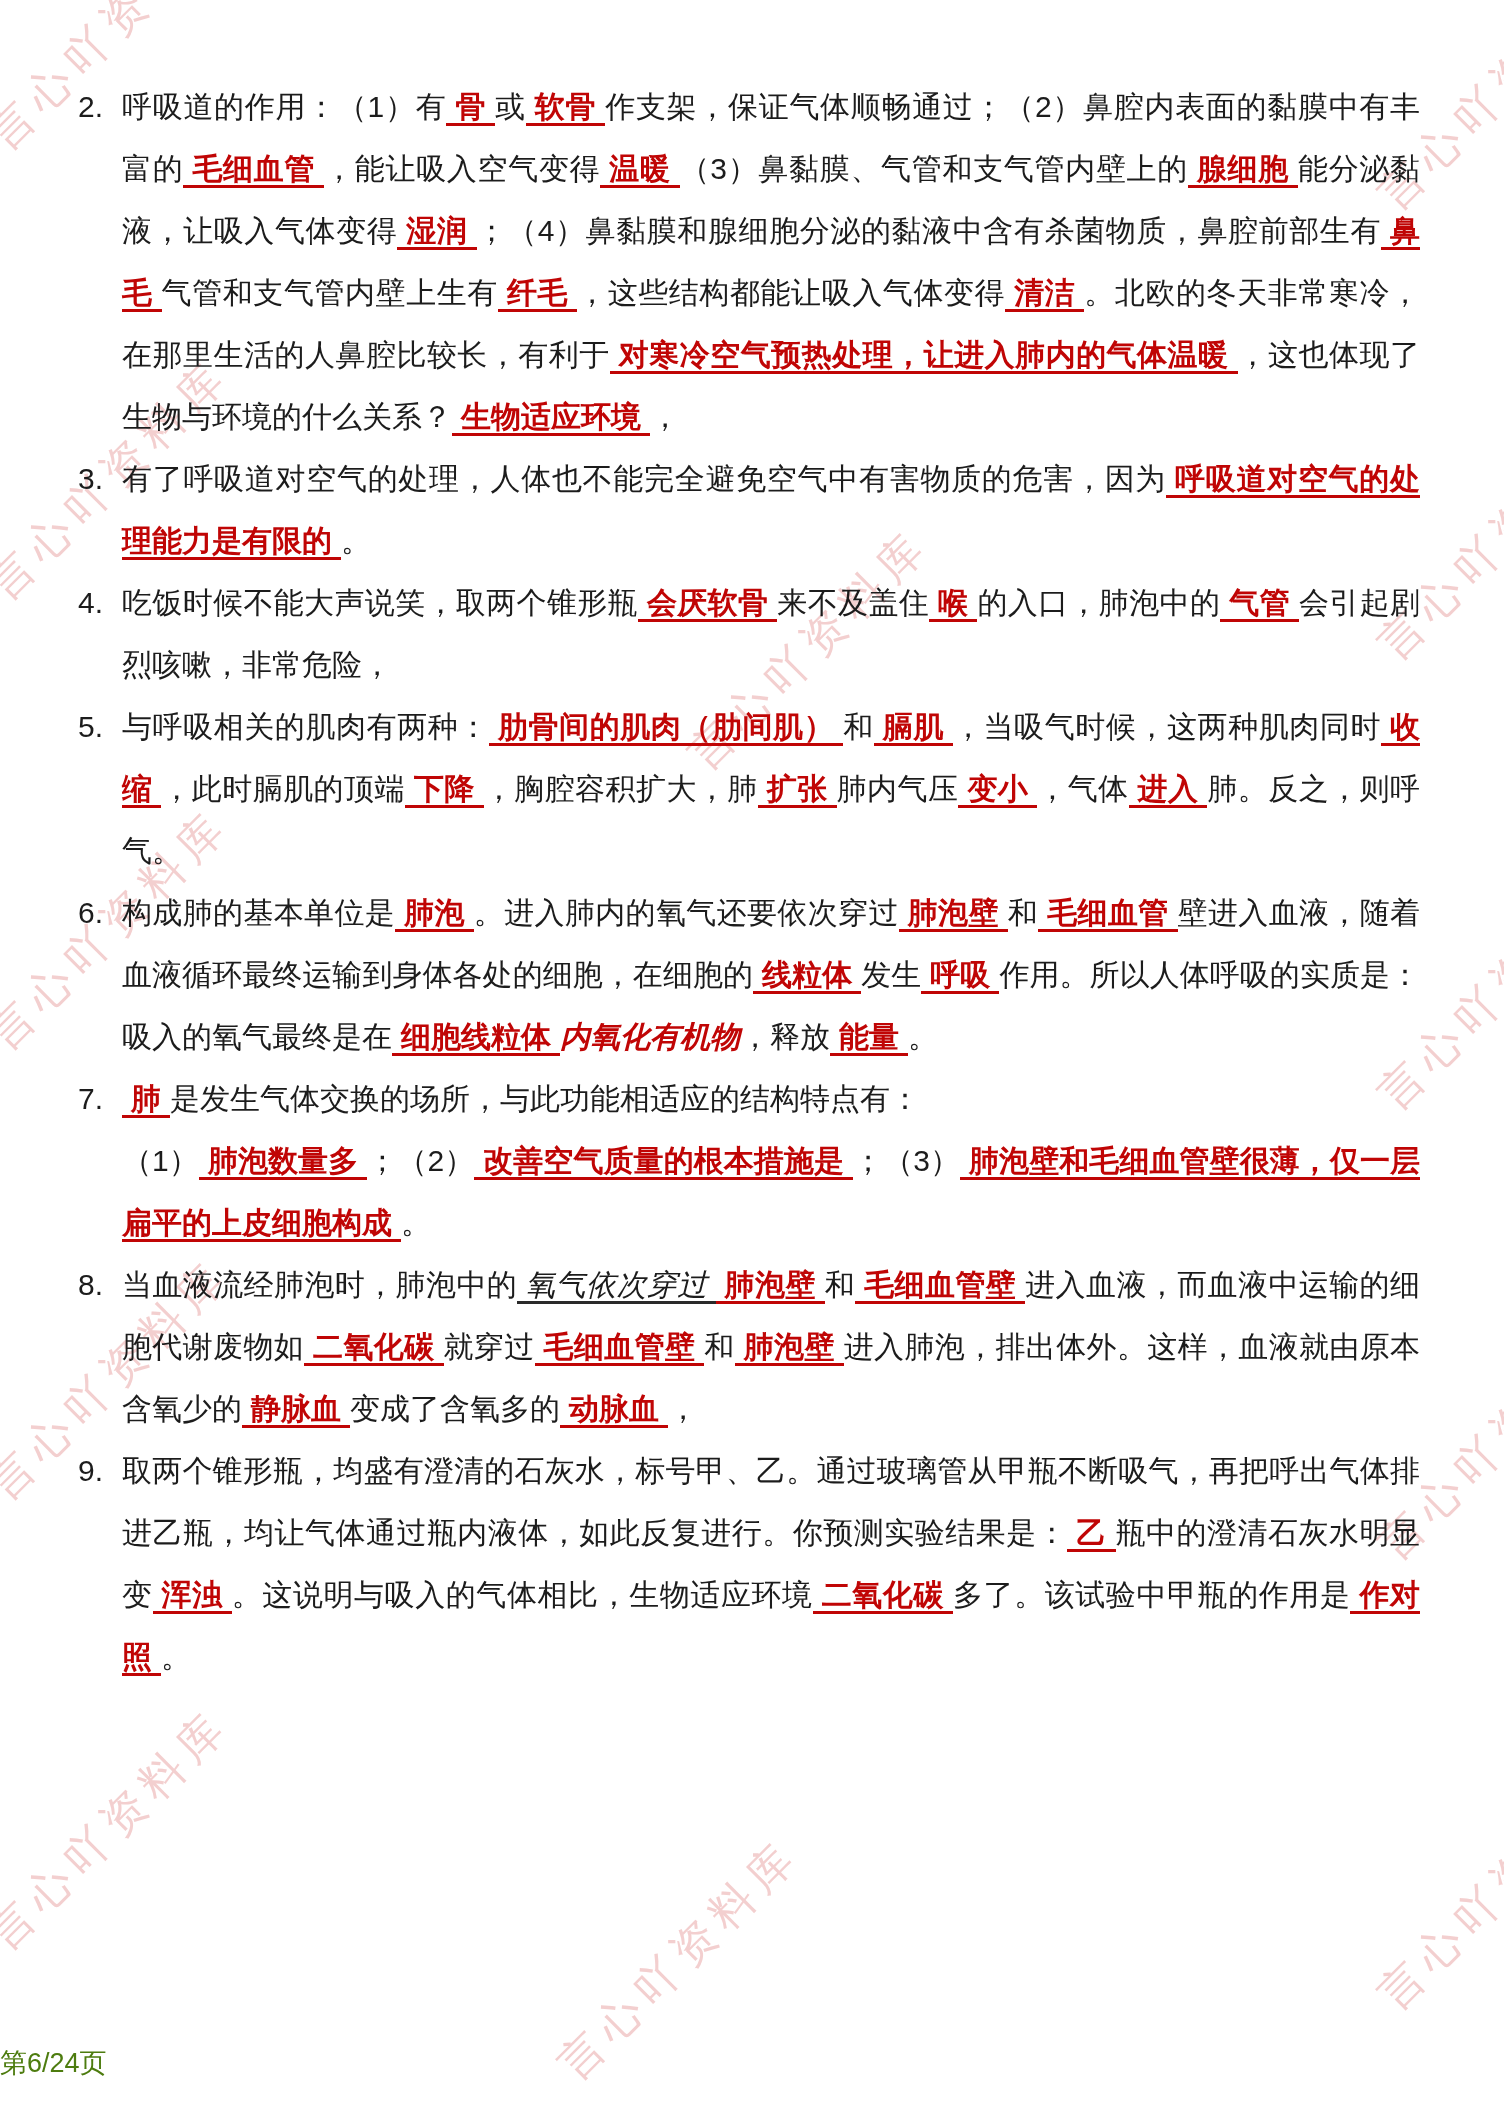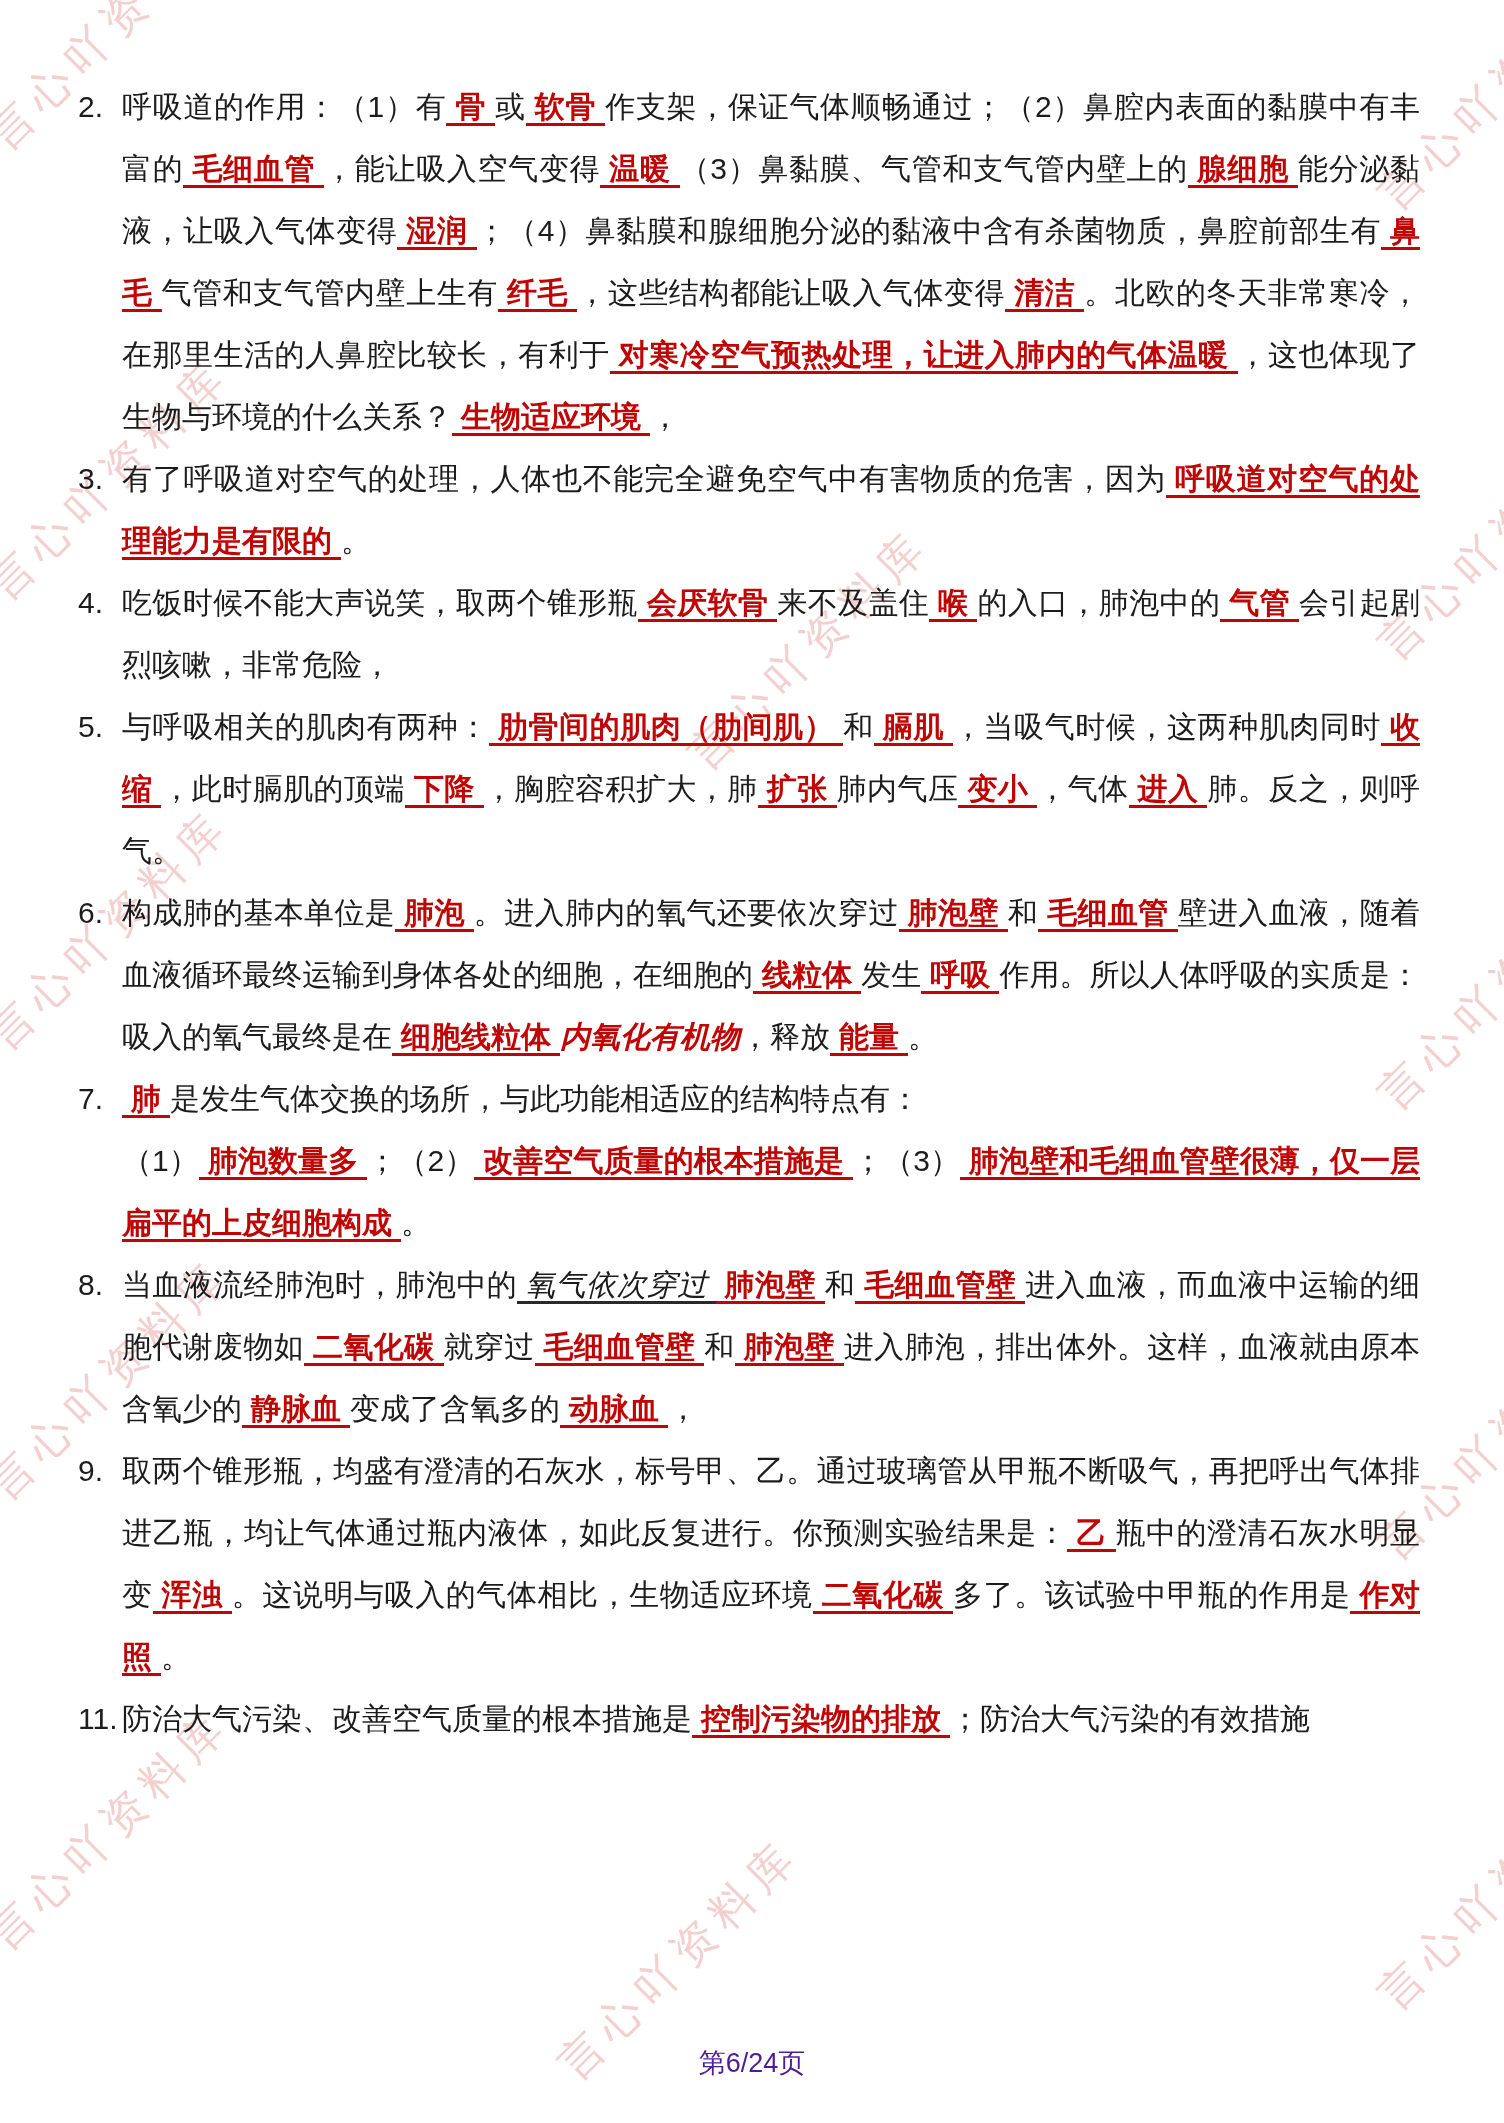--- a/index.html
+++ b/index.html
@@ -55,23 +55,23 @@
     border-bottom: 3px solid #2a2a2a;
     padding: 0 8px;
     font-style: italic;
   }
   .footer {
     position: absolute;
     bottom: 42px;
     left: 0;
     width: 100%;
     z-index: 2;
-    text-align: center;
+    text-align: left;
     font-size: 27px;
-    color: #4c1d95;
+    color: #4d7c0f;
   }
 </style>
 </head>
 <body>
 
 <div class="page">
 
   <div class="watermark-layer">
     <span class="wm" style="left:-50px;  top:0px;">言心吖资料库</span>
     <span class="wm" style="left:-50px;  top:450px;">言心吖资料库</span>
@@ -113,23 +113,19 @@
         <div class="body"><span class="ans">肺</span><span>是发生气体交换的场所，与此功能相适应的结构特点有：</span><br><span>（1）</span><span class="ans">肺泡数量多</span><span>；（2）</span><span class="ans">改善空气质量的根本措施是</span><span>；（3）</span><span class="ans">肺泡壁和毛细血管壁很薄，仅一层扁平的上皮细胞构成</span><span>。</span></div>
       </div>
       <div class="item">
         <span class="num">8.</span>
         <div class="body"><span>当血液流经肺泡时，肺泡中的</span><span class="blank">氧气依次穿过</span><span class="ans">肺泡壁</span><span>和</span><span class="ans">毛细血管壁</span><span>进入血液，而血液中运输的细胞代谢废物如</span><span class="ans">二氧化碳</span><span>就穿过</span><span class="ans">毛细血管壁</span><span>和</span><span class="ans">肺泡壁</span><span>进入肺泡，排出体外。这样，血液就由原本含氧少的</span><span class="ans">静脉血</span><span>变成了含氧多的</span><span class="ans">动脉血</span><span>，</span></div>
       </div>
       <div class="item">
         <span class="num">9.</span>
         <div class="body"><span>取两个锥形瓶，均盛有澄清的石灰水，标号甲、乙。通过玻璃管从甲瓶不断吸气，再把呼出气体排进乙瓶，均让气体通过瓶内液体，如此反复进行。你预测实验结果是：</span><span class="ans">乙</span><span>瓶中的澄清石灰水明显变</span><span class="ans">浑浊</span><span>。这说明与吸入的气体相比，生物适应环境</span><span class="ans">二氧化碳</span><span>多了。该试验中甲瓶的作用是</span><span class="ans">作对照</span><span>。</span></div>
       </div>
-      <div class="item">
-        <span class="num">11.</span>
-        <div class="body"><span>防治大气污染、改善空气质量的根本措施是</span><span class="ans">控制污染物的排放</span><span>；防治大气污染的有效措施</span></div>
-      </div>
     </main>
 
   <footer class="footer">
     <span>第6/24页</span>
   </footer>
 
 </div>
 
 </body></html>

